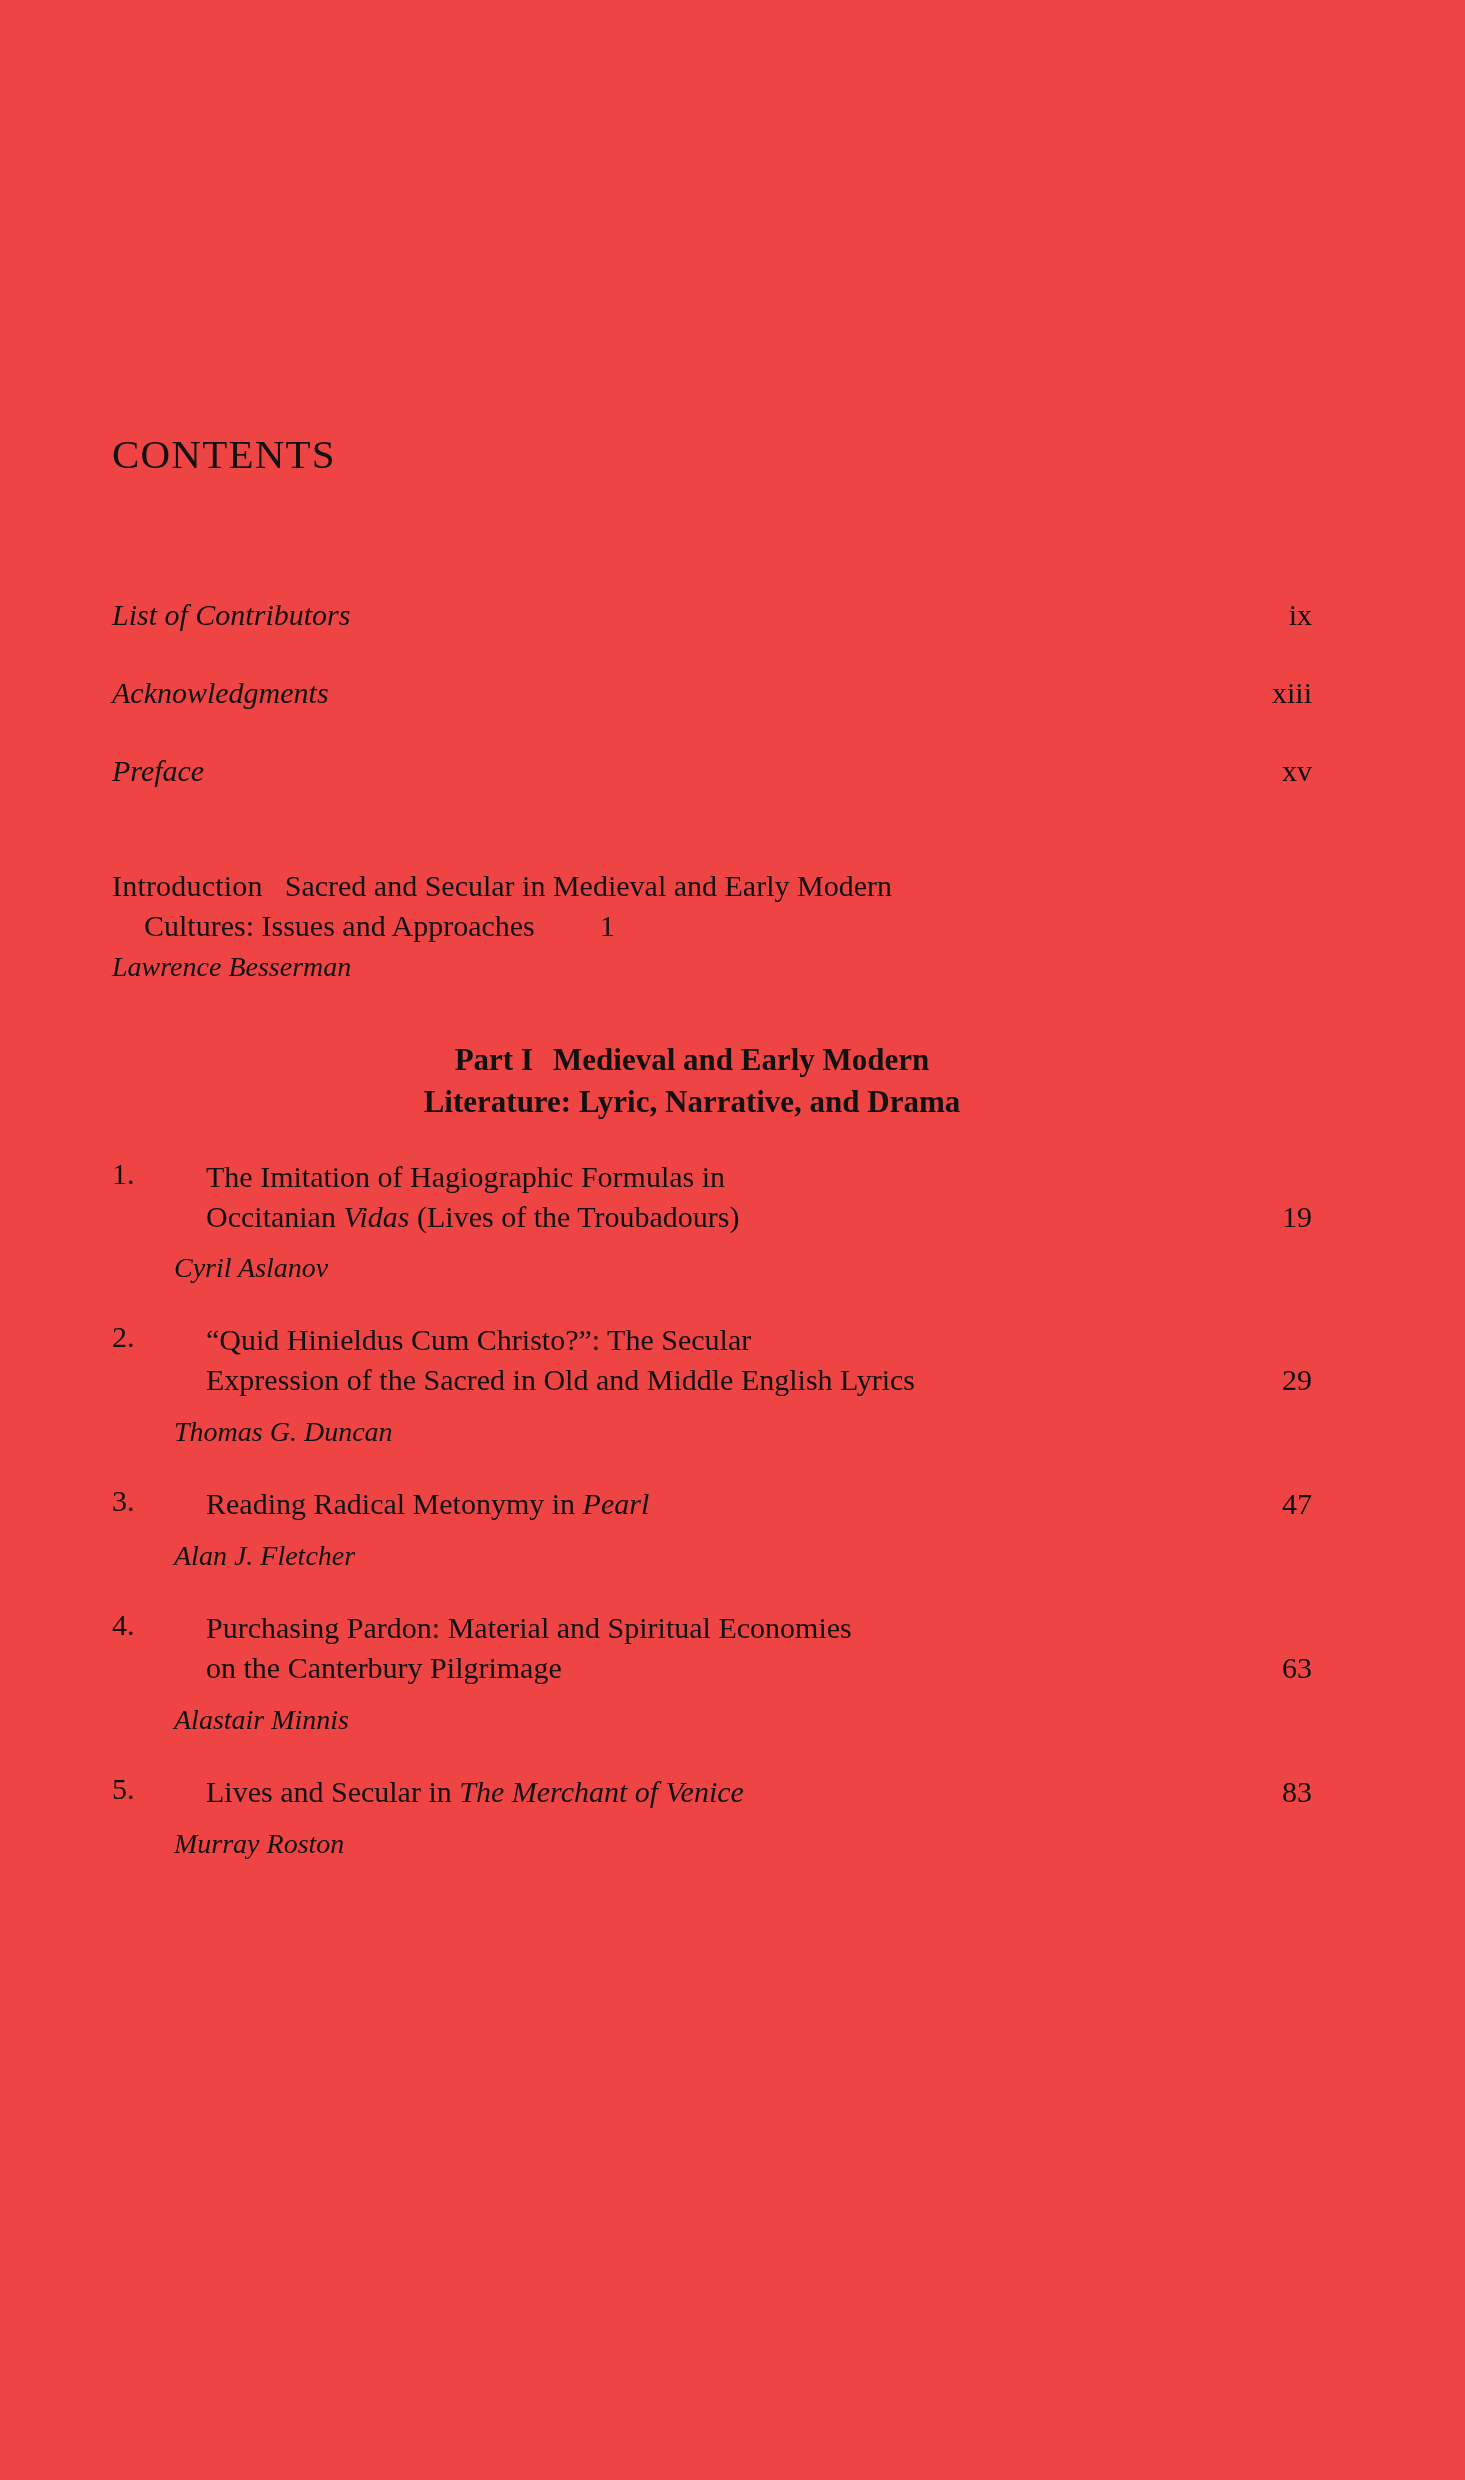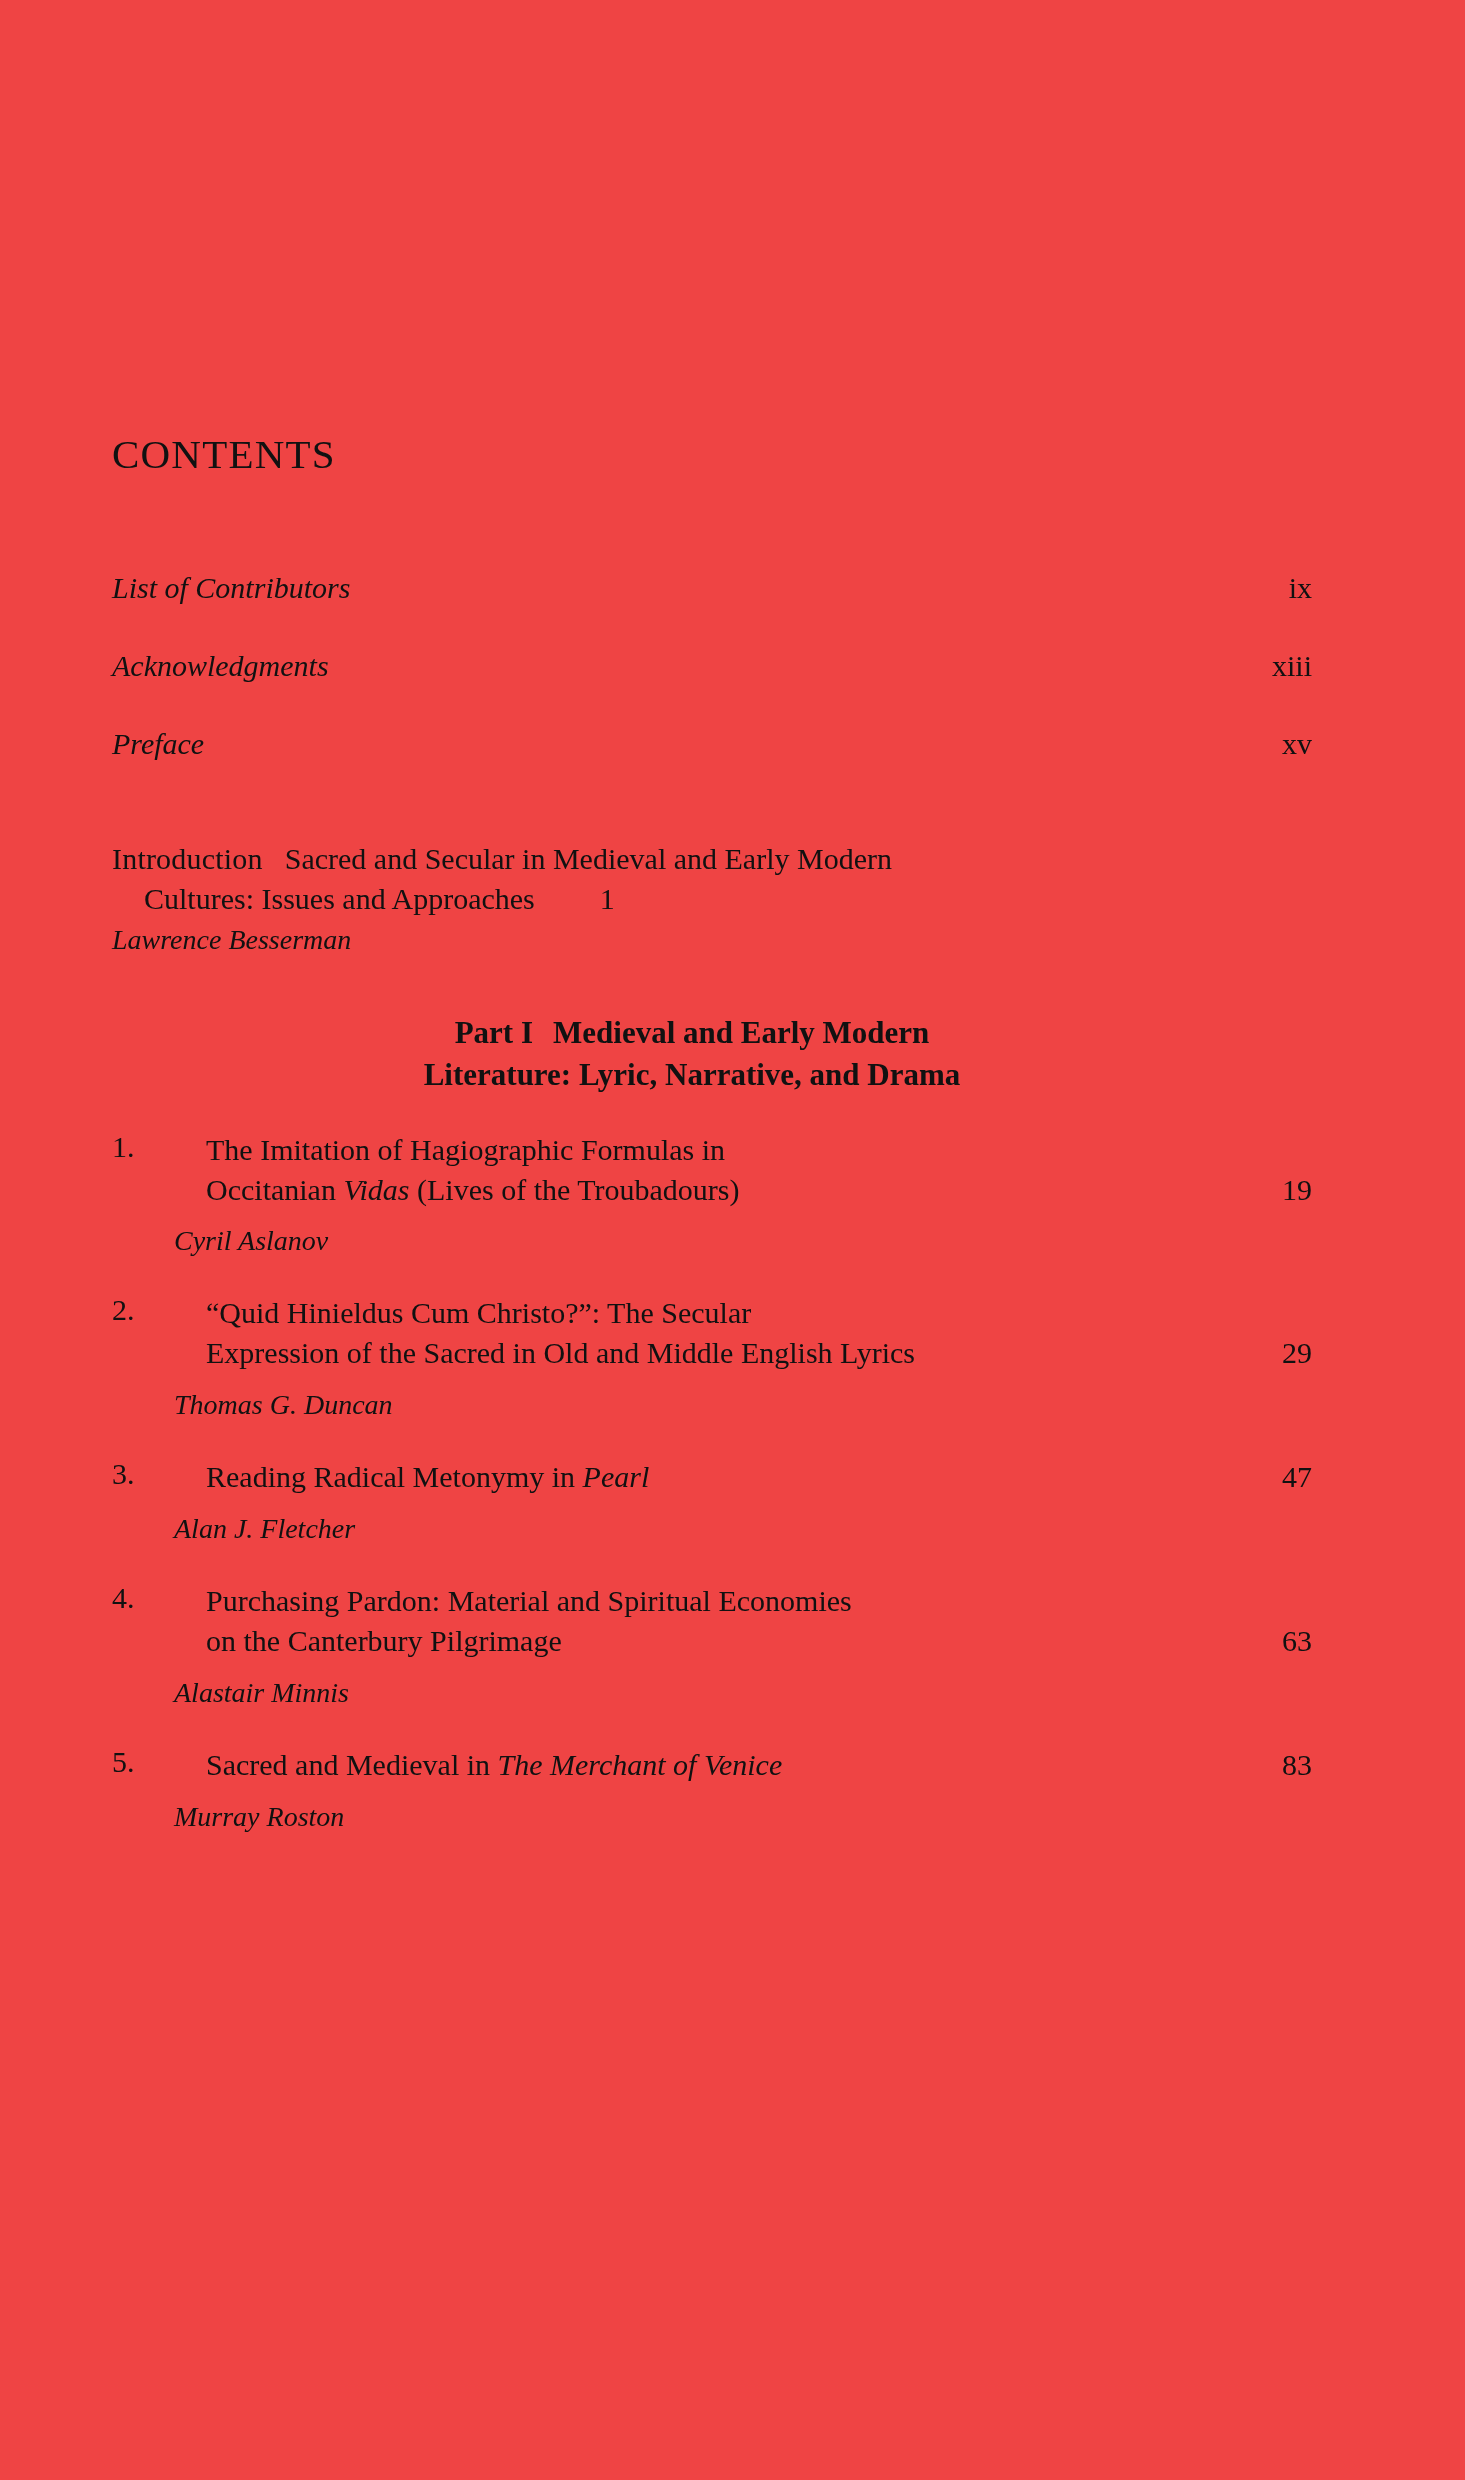--- a/index.html
+++ b/index.html
@@ -23,21 +23,21 @@
     width: 1200px;
   }
   .page-title {
     font-size: 41px;
     letter-spacing: 1.2px;
     font-weight: 400;
     margin: 0;
     padding-top: 430px;
   }
   .front-matter {
-    margin-top: 93px;
+    margin-top: 120px;
   }
   .fm-row {
     display: flex;
     align-items: baseline;
     justify-content: space-between;
     margin-bottom: 44px;
     width: 1200px;
   }
   .fm-title {
     font-style: italic;
@@ -232,21 +232,21 @@
         </div>
         <div class="entry-author">Alastair Minnis</div>
       </div>
     </div>
 
     <div class="entry">
       <div class="entry-num">5.</div>
       <div class="entry-body">
         <div class="entry-line">
           <span class="entry-text">
-            <span>Sacred and Medieval in </span><span class="ital">The Merchant of Venice</span><span></span>
+            <span>Lives and Secular in </span><span class="ital">The Merchant of Venice</span><span></span>
           </span>
           <span class="entry-page">83</span>
         </div>
         <div class="entry-author">Murray Roston</div>
       </div>
     </div>
 
   </div>
 </div>
 

